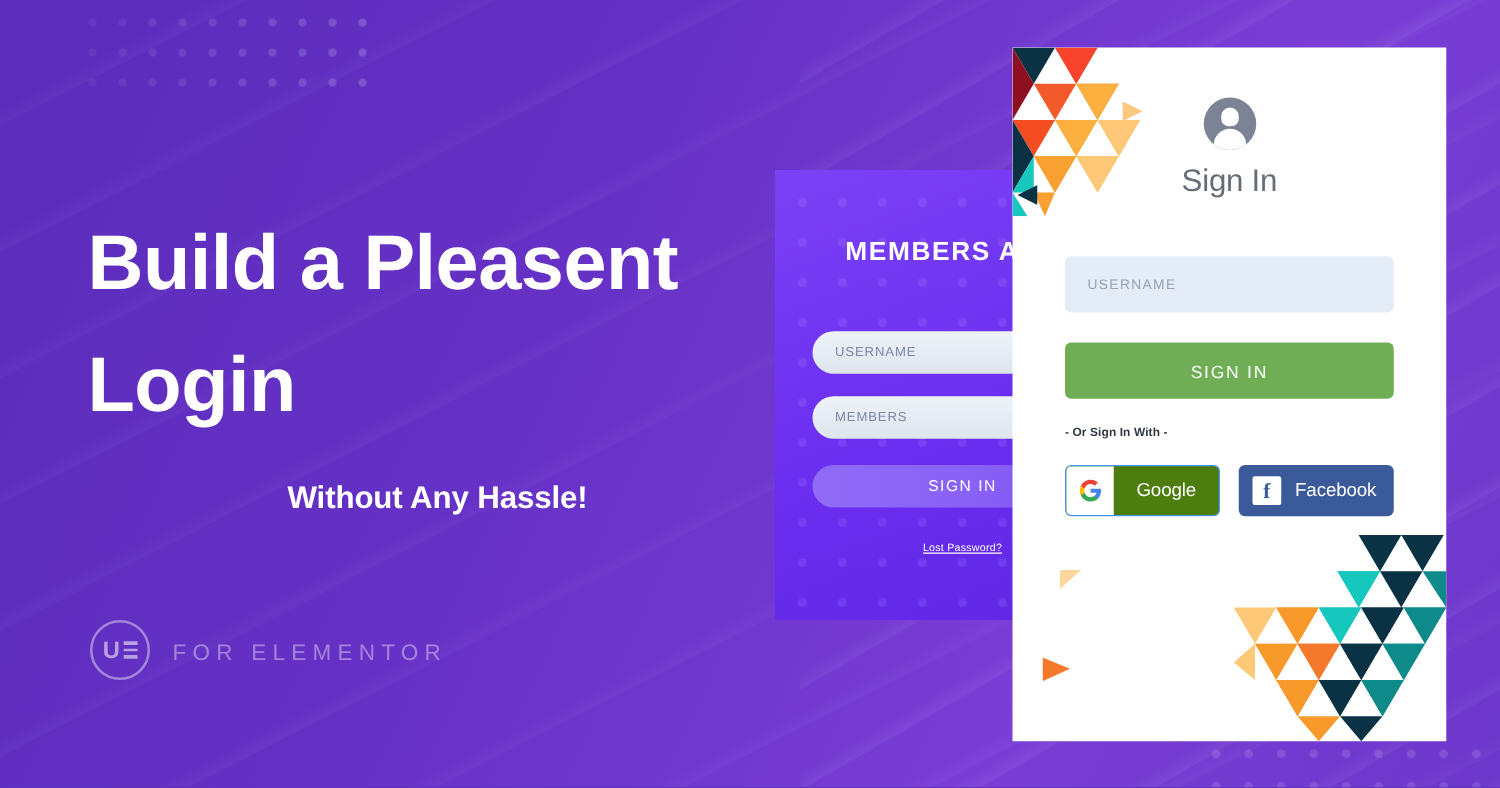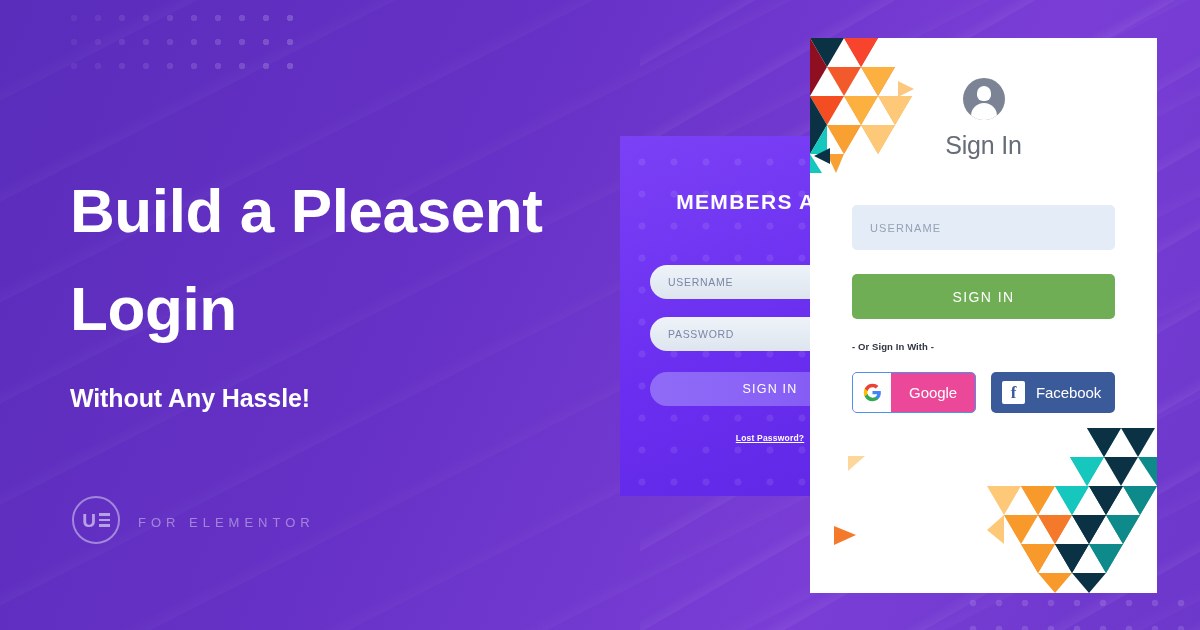--- a/index.html
+++ b/index.html
@@ -68,20 +68,21 @@
     font-weight:700;
     color:#ffffff;
     letter-spacing:-0.4px;
   }
   .hero h2 {
     margin-top:26px;
     font-size:25px;
     font-weight:700;
     color:#ffffff;
     letter-spacing:-0.1px;
+    text-align:center;
   }
 
   
   .brand { position:absolute; left:72px; top:496px; display:flex; align-items:center; gap:18px; }
   .brand-mark {
     width:48px; height:48px; border-radius:50%;
     border:2px solid rgba(255,255,255,.42);
     display:flex; align-items:center; justify-content:center; gap:3px;
   }
   .brand-mark .u {
@@ -89,21 +90,21 @@
     line-height:1;
   }
   .brand-mark .bars { display:flex; flex-direction:column; gap:3px; }
   .brand-mark .bars i { display:block; width:11px; height:2.5px; background:rgba(255,255,255,.55); }
   .brand-text .l1 {
     font-size:19px; font-weight:700; letter-spacing:2.0px;
     color:rgba(255,255,255,.50);
   }
   .brand-text .l2 {
     margin-top:4px;
-    font-size:13px; font-weight:500; letter-spacing:5.0px;
+    font-size:18px; font-weight:500; letter-spacing:5.0px;
     color:rgba(255,255,255,.40);
   }
 
   
   .card-purple {
     position:absolute; left:620px; top:136px; width:300px; height:360px;
     background: linear-gradient(160deg, #7b41f5 0%, #6a2ef0 55%, #5f27e4 100%);
     overflow:hidden;
   }
   .card-purple .dots {
@@ -142,21 +143,21 @@
     background: linear-gradient(90deg, #8f6bf7 0%, #8a63f6 45%, #7d53f2 100%);
     color:#ffffff;
     display:flex; align-items:center; justify-content:center;
     font-size:12.5px; letter-spacing:1.2px; font-weight:500;
     border:none; cursor:pointer; width:100%;
   }
   .cp-lost {
     margin-top:27px;
     text-align:center;
     font-size:8.5px;
-    font-weight:700;
+    font-weight:400;
     color:#ffffff;
     text-decoration:underline;
     letter-spacing:.2px;
   }
 
   
   .card-white {
     position:absolute; left:810px; top:38px; width:347px; height:555px;
     background:#ffffff;
     overflow:hidden;
@@ -217,21 +218,21 @@
     font-weight:700;
     color:#2f3640;
     letter-spacing:.1px;
   }
   .cw-social { margin-top:20px; display:flex; gap:15px; justify-content:center; }
   .soc {
     height:41px; border-radius:5px;
     display:flex; align-items:center;
     cursor:pointer; overflow:hidden;
   }
-  .soc-google { width:124px; background:#ec4899; border:1px solid #4a93ec; }
+  .soc-google { width:124px; background:#4d7c0f; border:1px solid #4a93ec; }
   .soc-google .g-box {
     width:38px; height:100%; background:#ffffff;
     display:flex; align-items:center; justify-content:center;
   }
   .soc-google .g-label {
     flex:1; text-align:center; color:#ffffff; font-size:15px; letter-spacing:-0.1px;
   }
   .soc-fb { width:124px; background:#3b5a99; padding-left:11px; gap:11px; }
   .soc-fb .f-box {
     width:23px; height:23px; background:#ffffff; border-radius:2px;
@@ -276,21 +277,21 @@
     <div class="brand-text">
       <div class="l2">FOR ELEMENTOR</div>
     </div>
   </div>
 
   <div class="card-purple">
     <div class="dots"></div>
     <div class="inner">
       <div class="cp-title">MEMBERS AREA</div>
       <div class="cp-field first">USERNAME</div>
-      <div class="cp-field">PASSWORD</div>
+      <div class="cp-field">MEMBERS</div>
       <button class="cp-btn">SIGN IN</button>
       <div class="cp-lost">Lost Password?</div>
     </div>
   </div>
 
   <div class="card-white">
 
     <svg class="geo geo-tl" viewBox="0 0 120 135">
       <polygon points="0,0 34,0 17,29" fill="#0b3244"></polygon>
       <polygon points="34,0 68,0 51,29" fill="#f0422a"></polygon>

